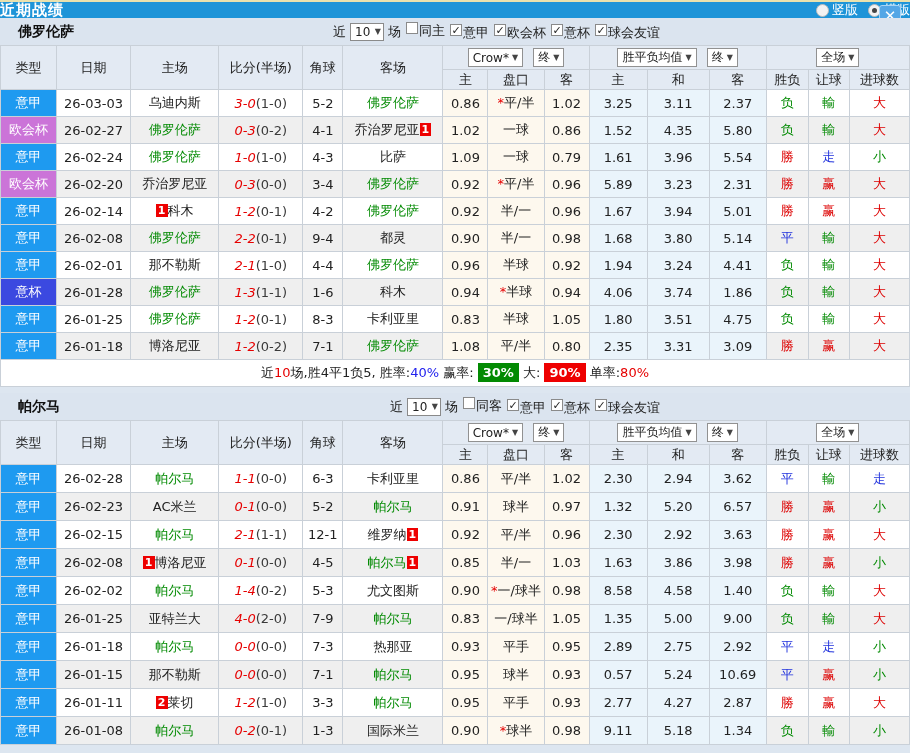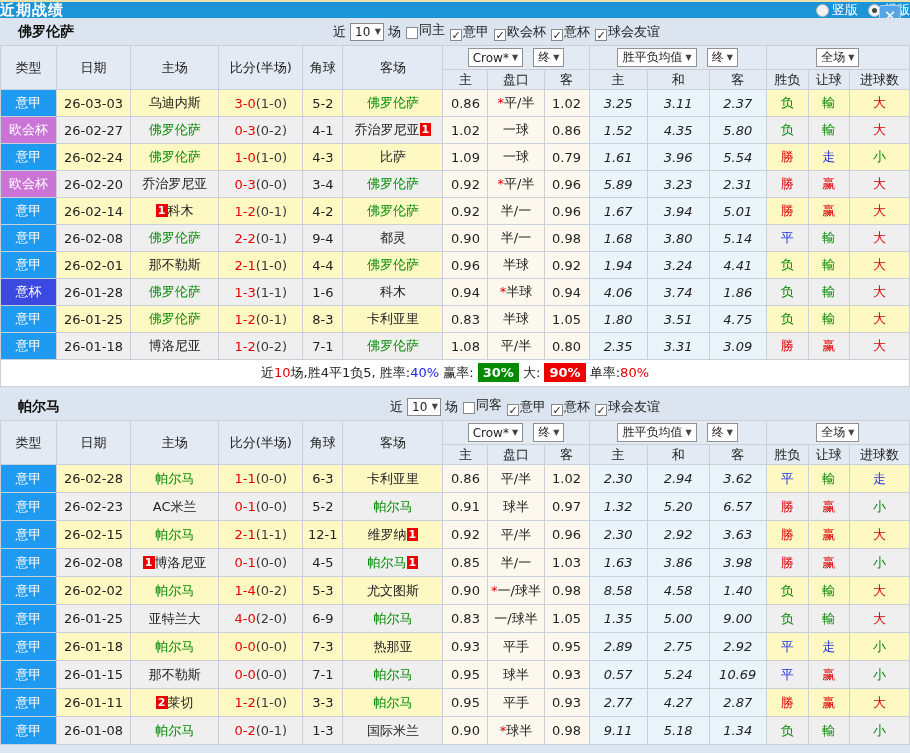--- a/index.html
+++ b/index.html
@@ -36,43 +36,43 @@
   .section + .section { margin-top:6px; }
   .section-header { height:27px; background:#dbe4ef; position:relative; display:flex; align-items:center; }
   .team-name { font-weight:bold; font-size:14px; margin-left:18px; color:#101010; }
   .filters { position:absolute; right:250px; display:flex; align-items:center; font-size:13px; white-space:nowrap; }
   .mini-select {
     background:#fff; border:1px solid #8a8a8a; height:18px; min-width:34px;
     display:inline-flex; align-items:center; justify-content:space-between;
     font-size:12px; padding:0 2px 0 4px; margin:0 4px; cursor:pointer;
   }
   .arrow { font-size:8px; color:#444; margin-left:3px; }
-  .cb { display:inline-flex; align-items:flex-end; margin-left:5px; cursor:pointer; }
+  .cb { display:inline-flex; align-items:flex-start; margin-left:5px; cursor:pointer; }
   .cb .box {
     width:12px; height:12px; border:1px solid #8a8a8a; background:#fff;
     font-size:11px; line-height:11px; text-align:center; color:#222; margin-right:1px;
   }
-  table { border-collapse:collapse; table-layout:fixed; width:910px; background:#fef9c3; font-size:13px; }
+  table { border-collapse:collapse; table-layout:fixed; width:910px; background:#ffffff; font-size:13px; }
   th, td { border:1px solid #c9d0d8; text-align:center; padding:0; white-space:nowrap; overflow:hidden; }
   thead th { background:#e3eaf3; font-weight:normal; font-size:13px; color:#222; }
   tr.hdr-group th { height:24px; }
   tr.hdr-sub th { height:20px; }
   .hd-select {
     background:#fff; border:1px solid #919191; height:19px;
     display:inline-flex; align-items:center; justify-content:space-between;
     font-size:12px; padding:0 4px; margin:0 3px; cursor:pointer; vertical-align:middle;
   }
   tbody td { height:27px; color:#222; }
   .rows28 tbody td { height:28px; }
   tbody tr.alt td { background:#efefef; }
   tbody td.c-odd, tbody tr.alt td.c-odd { background:#fdf8ee; }
-  tbody td.c-avg, tbody tr.alt td.c-avg { background:#eaf4fb;font-style:italic; }
+  tbody td.c-avg, tbody tr.alt td.c-avg { background:#eaf4fb; }
   td.type-cell { color:#fff; font-size:13px; }
   .tgreen { color:#028a02; }
-  .ft { color:#e60000; } .ht { color:#3a3a3a; }
+  .ft { color:#e60000;font-style:italic; } .ht { color:#3a3a3a; }
   .star { color:#e60000; font-style:normal; }
   .badge {
     display:inline-block; background:#ee0000; color:#fff; font-size:11px;
     line-height:13px; padding:0 2px; font-weight:bold; vertical-align:1px;
   }
   .r-red { color:#dd0000; } .r-green { color:#028a02; } .r-blue { color:#2233dd; }
   tfoot td { height:27px; background:#fff; font-size:13px; }
   .s-red { color:#e60000; } .s-blue { color:#2222ee; }
   .s-bg-green { background:#028a02; color:#fff; font-weight:bold; padding:2px 5px; }
   .s-bg-red { background:#ee0000; color:#fff; font-weight:bold; padding:2px 5px; }
@@ -539,21 +539,21 @@
           <td class="c-avg">1.40</td>
           <td class=""><span class="r-green">负</span></td>
           <td class=""><span class="r-green">輸</span></td>
           <td class=""><span class="r-red">大</span></td>
         </tr>
         <tr class="alt">
           <td class="type-cell" style="background:#1e9af0">意甲</td>
           <td class="">26-01-25</td>
           <td class=""><span class="">亚特兰大</span></td>
           <td class=""><span class="ft">4-0</span><span class="ht">(2-0)</span></td>
-          <td class="">6-9</td>
+          <td class="">7-9</td>
           <td class=""><span class="tgreen">帕尔马</span></td>
           <td class="c-odd">0.83</td>
           <td class="c-odd">一/球半</td>
           <td class="c-odd">1.05</td>
           <td class="c-avg">1.35</td>
           <td class="c-avg">5.00</td>
           <td class="c-avg">9.00</td>
           <td class=""><span class="r-green">负</span></td>
           <td class=""><span class="r-green">輸</span></td>
           <td class=""><span class="r-red">大</span></td>

